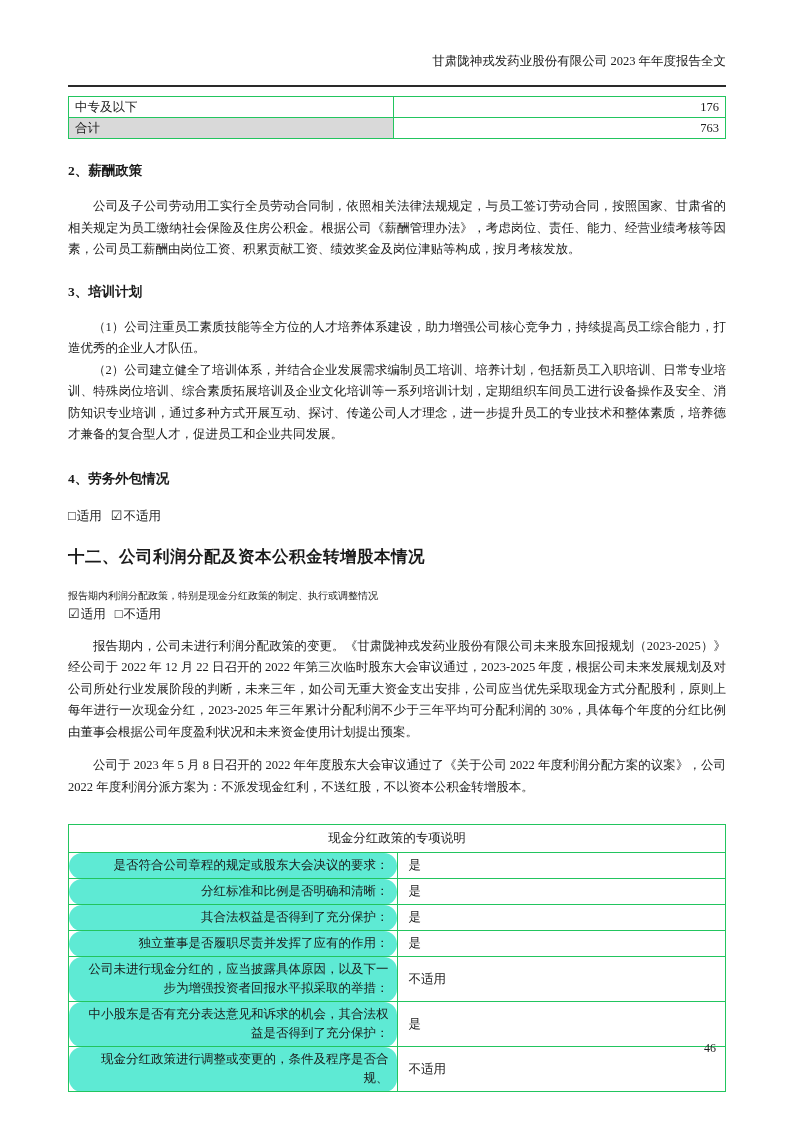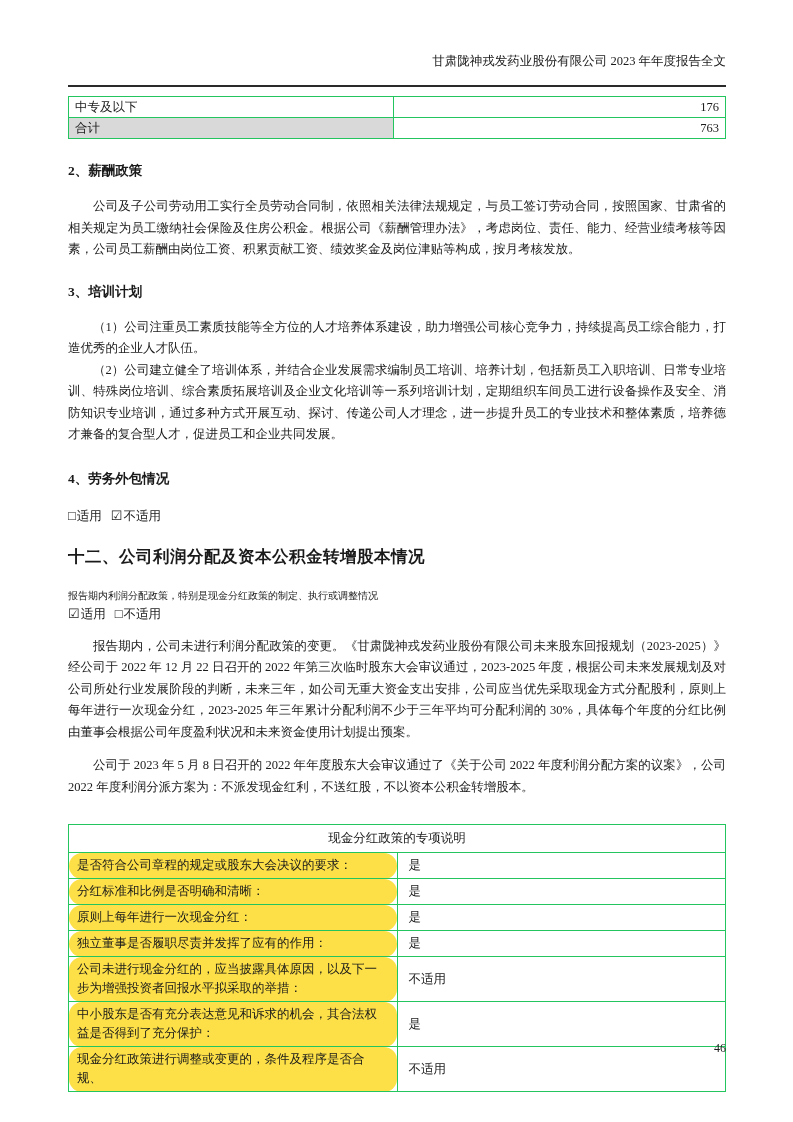--- a/index.html
+++ b/index.html
@@ -53,27 +53,27 @@
   .mt-chapter-h { margin-top: 21px; }
   .mt-policy { margin-top: 19px; }
   .mt-cb2 { }
   .mt-para1 { margin-top: 13px; }
   .mt-para2 { margin-top: 12px; }
 
   
   .div-table { margin-top: 26px; }
   .div-table .title-cell { text-align: center; padding: 4px 6px; height: 26px; }
   .div-table td { padding: 3px 8px; line-height: 19px; }
-  .div-table .label-cell { width: 49%; background: #fde047; text-align: left; border-radius: 13px; }
+  .div-table .label-cell { width: 49%; background: #5eead4; text-align: right; border-radius: 13px; }
   .div-table .value-cell { padding-left: 11px; }
   .row-single td { height: 25px; }
 
   
   .page-number {
-    position: absolute; top: 1041px; right: 67px;
+    position: absolute; top: 1041px; right: 77px;
     font-size: 12px; color: #1a1a1a;
   }
 </style>
 </head>
 <body>
 
 <div class="page">
 
   <div class="header">
     <div class="header-title">甘肃陇神戎发药业股份有限公司 2023 年年度报告全文</div>
@@ -121,21 +121,21 @@
       </tr>
       <tr class="row-single">
         <td class="label-cell">是否符合公司章程的规定或股东大会决议的要求：</td>
         <td class="value-cell">是</td>
       </tr>
       <tr class="row-single">
         <td class="label-cell">分红标准和比例是否明确和清晰：</td>
         <td class="value-cell">是</td>
       </tr>
       <tr class="row-single">
-        <td class="label-cell">原则上每年进行一次现金分红：</td>
+        <td class="label-cell">其合法权益是否得到了充分保护：</td>
         <td class="value-cell">是</td>
       </tr>
       <tr class="row-single">
         <td class="label-cell">独立董事是否履职尽责并发挥了应有的作用：</td>
         <td class="value-cell">是</td>
       </tr>
       <tr>
         <td class="label-cell">公司未进行现金分红的，应当披露具体原因，以及下一步为增强投资者回报水平拟采取的举措：</td>
         <td class="value-cell">不适用</td>
       </tr>

